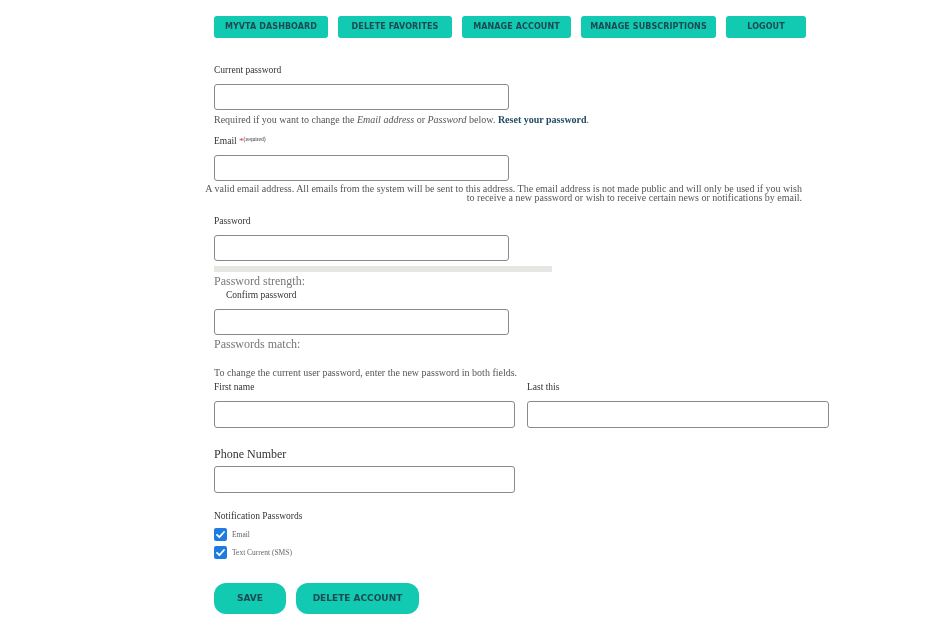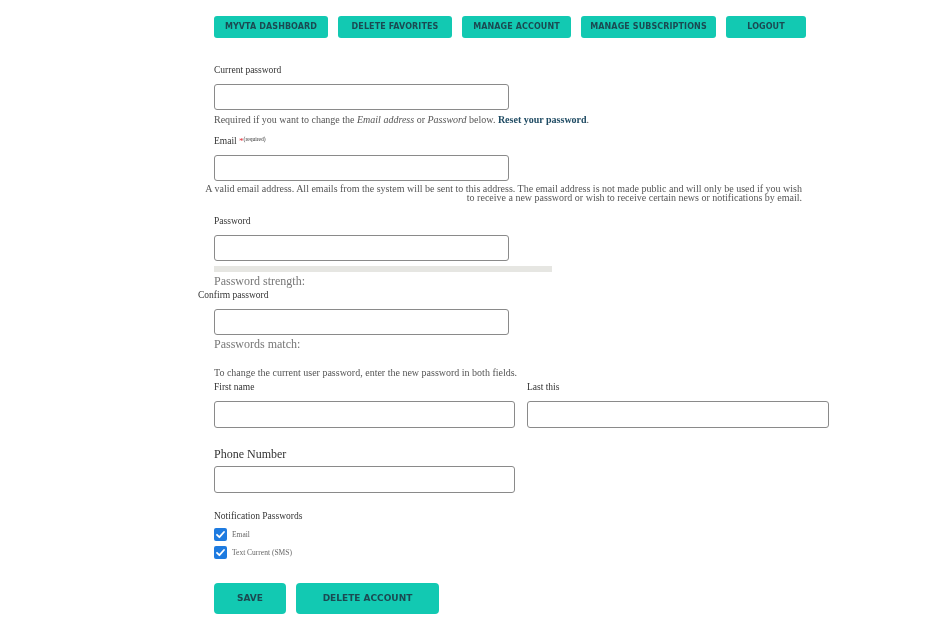--- a/index.html
+++ b/index.html
@@ -18,21 +18,21 @@
   .desc em { font-style:italic; }
   .link { color:#1f4b63; font-weight:bold; }
   .req-star { color:#e0303a; font-size:9px; }
   .req-text { font-size:5.5px; color:#333; vertical-align:top; }
   .status { font-size:12px; color:#777; }
   .strength { position:absolute; left:214px; top:266px; width:338px; height:6px; background:#e6e6e2; }
   .cb { position:absolute; width:13px; height:13px; background:#1e7be0; border-radius:2px; }
   .cb svg { display:block; }
   .cb-label { font-size:7.5px; color:#666; }
   .act-btn { position:absolute; background:#12c9b2; color:#1b4a52; font-weight:bold; font-size:9px;
-             height:31px; line-height:31px; text-align:center; border-radius:4px; cursor:pointer; }
+             height:31px; line-height:31px; text-align:center; border-radius:12px; cursor:pointer; }
 </style>
 </head>
 <body>
 
 <div class="nav">
   <div class="nav-btn" style="width:114px">MYVTA DASHBOARD</div>
   <div class="nav-btn" style="width:114px">DELETE FAVORITES</div>
   <div class="nav-btn" style="width:109px">MANAGE ACCOUNT</div>
   <div class="nav-btn" style="width:135px">MANAGE SUBSCRIPTIONS</div>
   <div class="nav-btn" style="width:80px">LOGOUT</div>
@@ -44,21 +44,21 @@
 
 <div class="abs label" style="left:214px;top:136px"><span>Email</span> <span class="req-star">*</span><span class="req-text">(required)</span></div>
 <input class="input" style="left: 214px; top: 155px; width: 295px;" type="email" value="">
 <div class="abs desc" style="left:202px;top:184px;width:600px">A valid email address. All emails from the system will be sent to this address. The email address is not made public and will only be used if you wish to receive a new password or wish to receive certain news or notifications by email.</div>
 
 <div class="abs label" style="left:214px;top:216px">Password</div>
 <input class="input" style="left: 214px; top: 235px; width: 295px;" type="password" value="">
 <div class="strength"></div>
 <div class="abs status" style="left:214px;top:274px">Password strength:</div>
 
-<div class="abs label" style="left:198px;top:290px">Confirm password</div>
+<div class="abs label" style="left:226px;top:290px">Confirm password</div>
 <input class="input" style="left: 214px; top: 309px; width: 295px;" type="password" value="">
 <div class="abs status" style="left:214px;top:337px">Passwords match:</div>
 <div class="abs desc" style="left:214px;top:368px;white-space:nowrap">To change the current user password, enter the new password in both fields.</div>
 
 <div class="abs label" style="left:214px;top:382px">First name</div>
 <input class="input" style="left: 214px; top: 401px; width: 301px; height: 27px;" type="text" value="">
 <div class="abs label" style="left:527px;top:382px">Last this</div>
 <input class="input" style="left: 527px; top: 401px; width: 302px; height: 27px;" type="text" value="">
 
 <div class="abs label-b" style="left:214px;top:447px;font-weight:normal">Phone Number</div>
@@ -72,13 +72,13 @@
 </div>
 <div class="abs cb-label" style="left:232px;top:530px">Email</div>
 <div class="cb" style="left:214px;top:546px">
   <svg width="13" height="13" viewBox="0 0 13 13">
       <path d="M3 6.8 L5.4 9.2 L10 4" stroke="#fff" stroke-width="1.8" fill="none" stroke-linecap="round" stroke-linejoin="round"></path>
     </svg>
 </div>
 <div class="abs cb-label" style="left:232px;top:548px">Text Current (SMS)</div>
 
 <div class="act-btn" style="left:214px;top:583px;width:72px">SAVE</div>
-<div class="act-btn" style="left:296px;top:583px;width:143px">DELETE ACCOUNT</div>
+<div class="act-btn" style="left:296px;top:583px;width:123px">DELETE ACCOUNT</div>
 
 </body></html>

